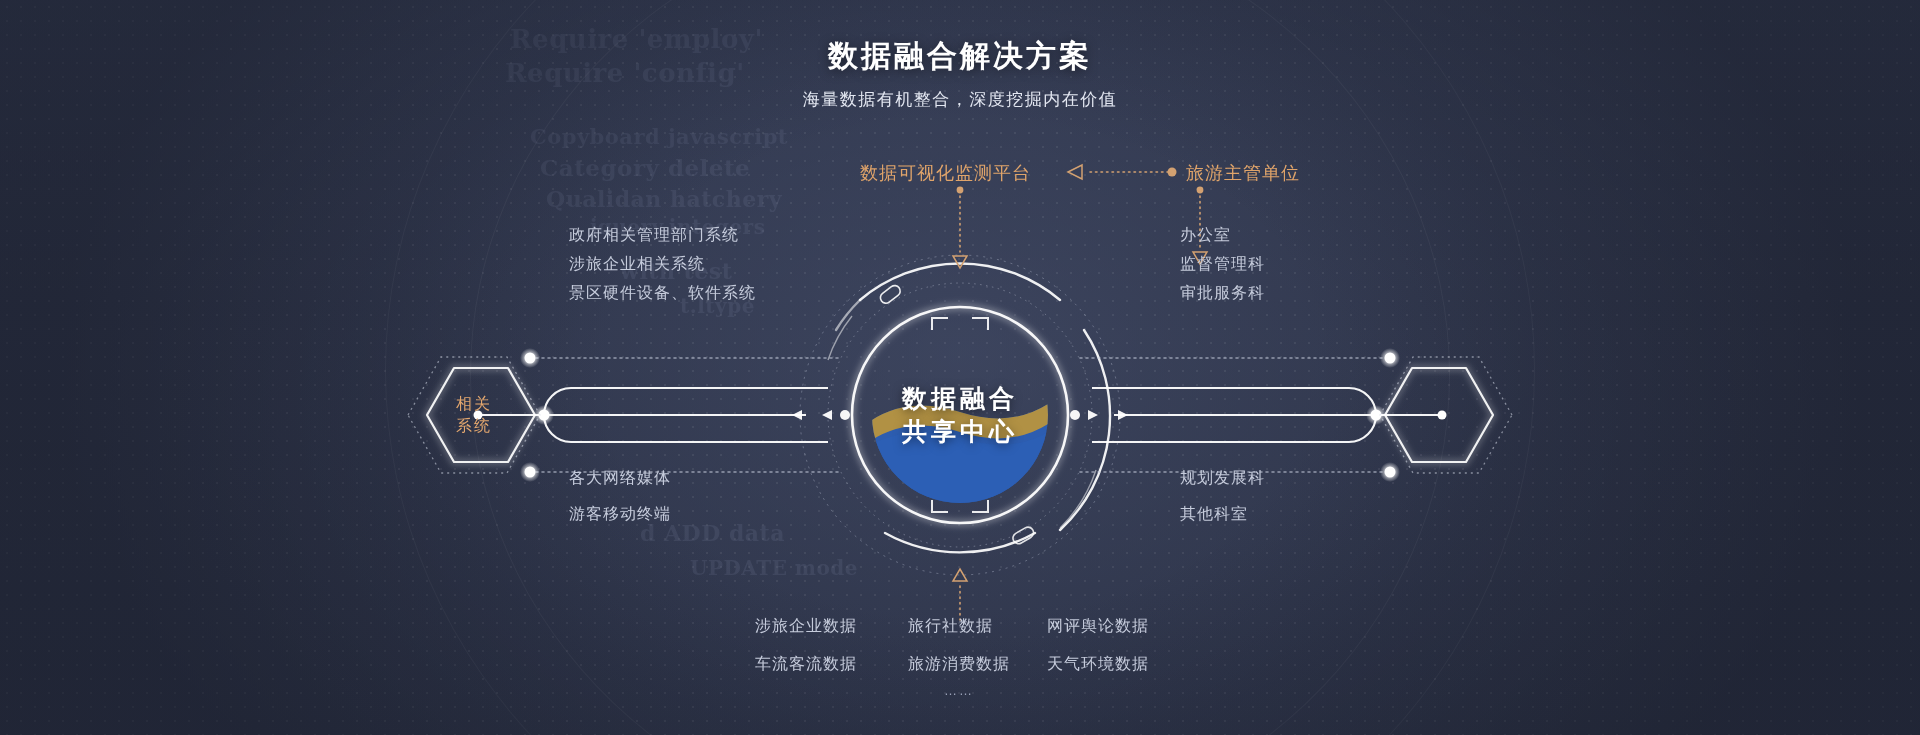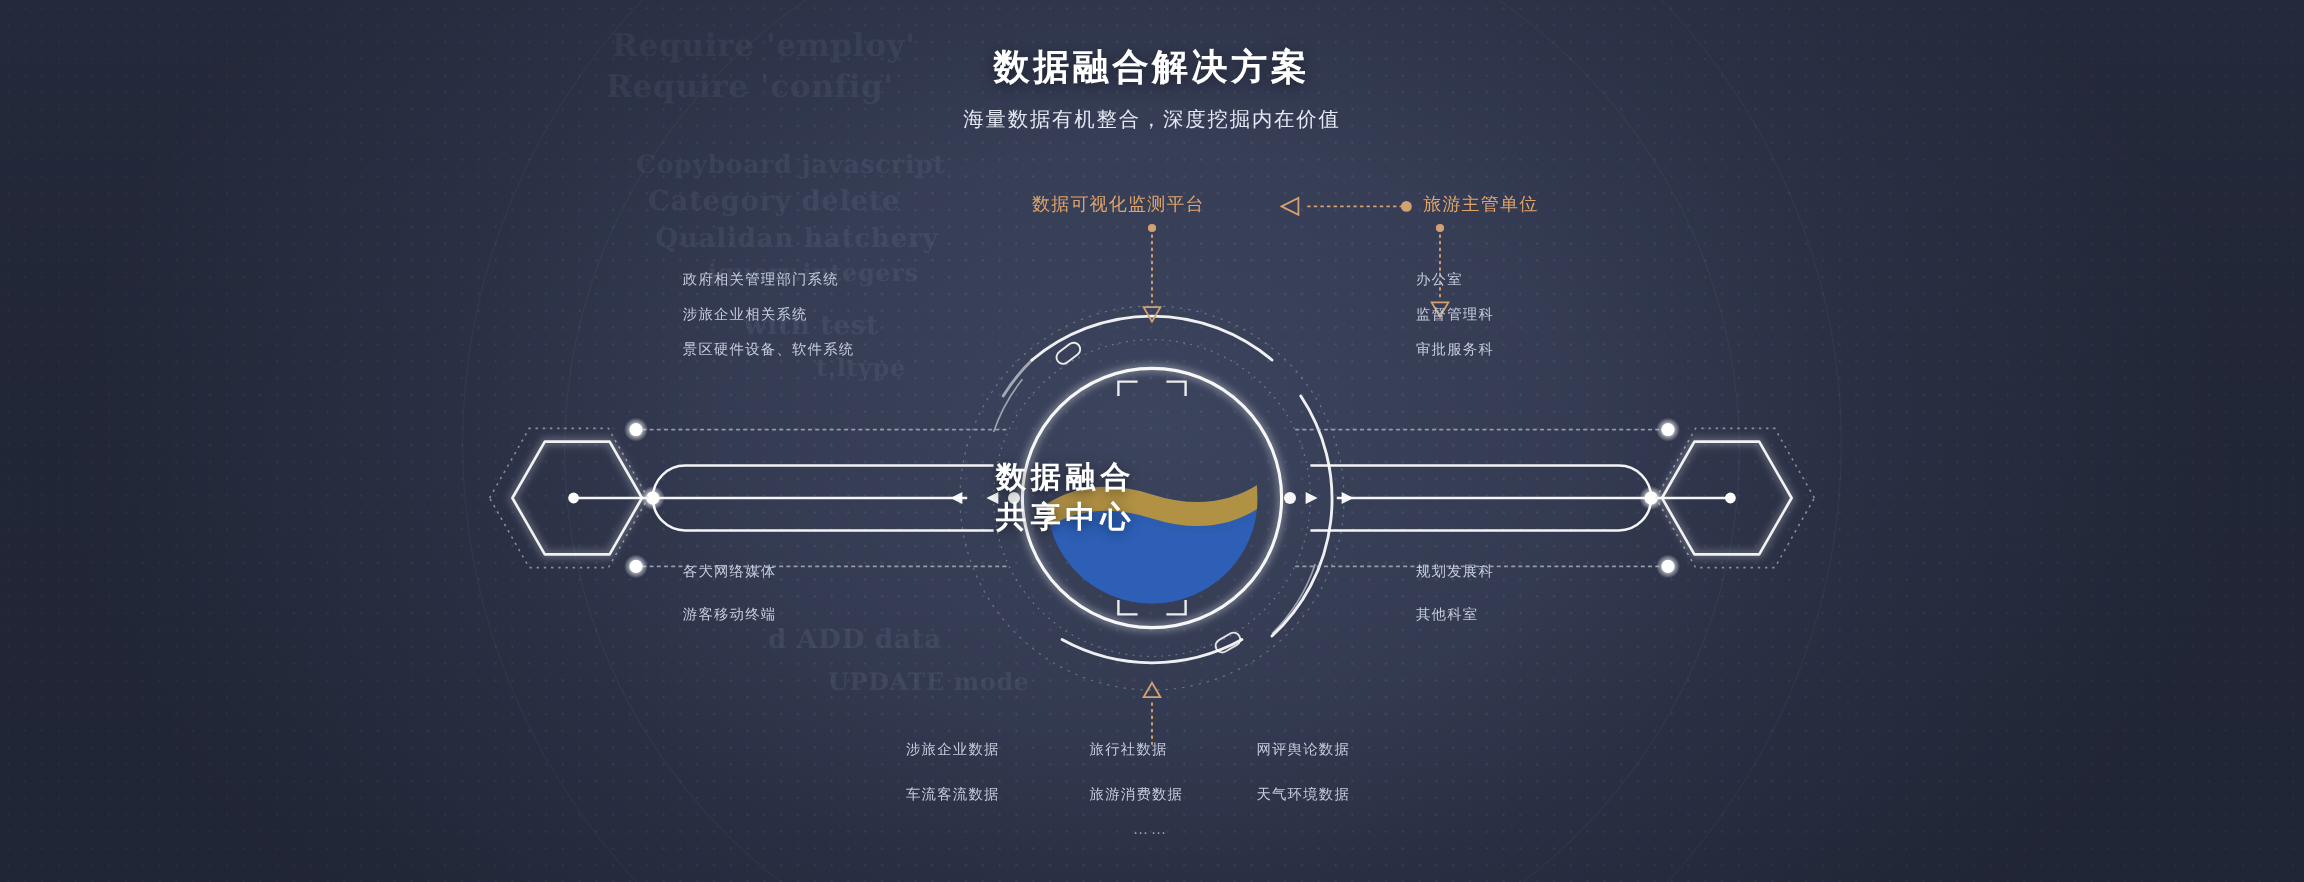--- a/index.html
+++ b/index.html
@@ -56,49 +56,49 @@
   #subtitle{
     position:absolute; left:0; right:0; top:88px;
     text-align:center;
     color:#e4e8f2;
     font-size:17px; font-weight:400; letter-spacing:1.5px;
   }
   
   .orange-lbl{
     position:absolute;
     color:#e0a46a;
-    font-size:15px;
+    font-size:18px;
     letter-spacing:1px;
     white-space:nowrap;
   }
   .light-lbl{
     position:absolute;
     color:#c6ccdc;
-    font-size:12px;
+    font-size:16px;
     letter-spacing:1px;
     white-space:nowrap;
   }
   .ellipsis-lbl{
     position:absolute;
     color:#9aa2b8;
     font-size:13px;
     letter-spacing:2px;
   }
   
   .hexwrap{ position:absolute; width:120px; height:126px; }
   .hextext{
     position:absolute; left:0; top:0; width:120px; height:126px;
     display:flex; flex-direction:column; align-items:center; justify-content:center;
     color:#e3a76e; font-size:16px; line-height:1.35; letter-spacing:2px;
     text-align:center;
   }
   
   #centerlabel{
     position:absolute;
-    width:260px; 
+    width:260px; text-align:center;
     color:#ffffff;
     font-size:25px; font-weight:700; line-height:1.3; letter-spacing:4px;
     text-shadow:0 2px 10px rgba(0,0,0,.5);
     pointer-events:none;
   }
   svg.overlay{ position:absolute; left:0; top:0; width:1920px; height:735px; overflow:visible; }
 </style>
 </head>
 <body>
 
@@ -287,19 +287,25 @@
   <div class="light-lbl" style="left:1180px; top:504px;">其他科室</div>
 
   <div class="light-lbl" style="left:755px; top:616px;">涉旅企业数据</div>
   <div class="light-lbl" style="left:908px; top:616px;">旅行社数据</div>
   <div class="light-lbl" style="left:1047px; top:616px;">网评舆论数据</div>
   <div class="light-lbl" style="left:755px; top:654px;text-align:center;">车流客流数据</div>
   <div class="light-lbl" style="left:908px; top:654px;">旅游消费数据</div>
   <div class="light-lbl" style="left:1047px; top:654px;">天气环境数据</div>
   <div class="ellipsis-lbl" style="left:944px; top:683px;">……</div>
 
+  <div class="hexwrap" style="left:414px; top:352px;">
+    <div class="hextext">
+      <span>相关</span>
+      <span>系统</span>
+    </div>
+  </div>
 
   <div id="centerlabel" style="left:830px; top:382px;">
     <div>数据融合</div>
     <div>共享中心</div>
   </div>
 
 </div>
 
 </body></html>

